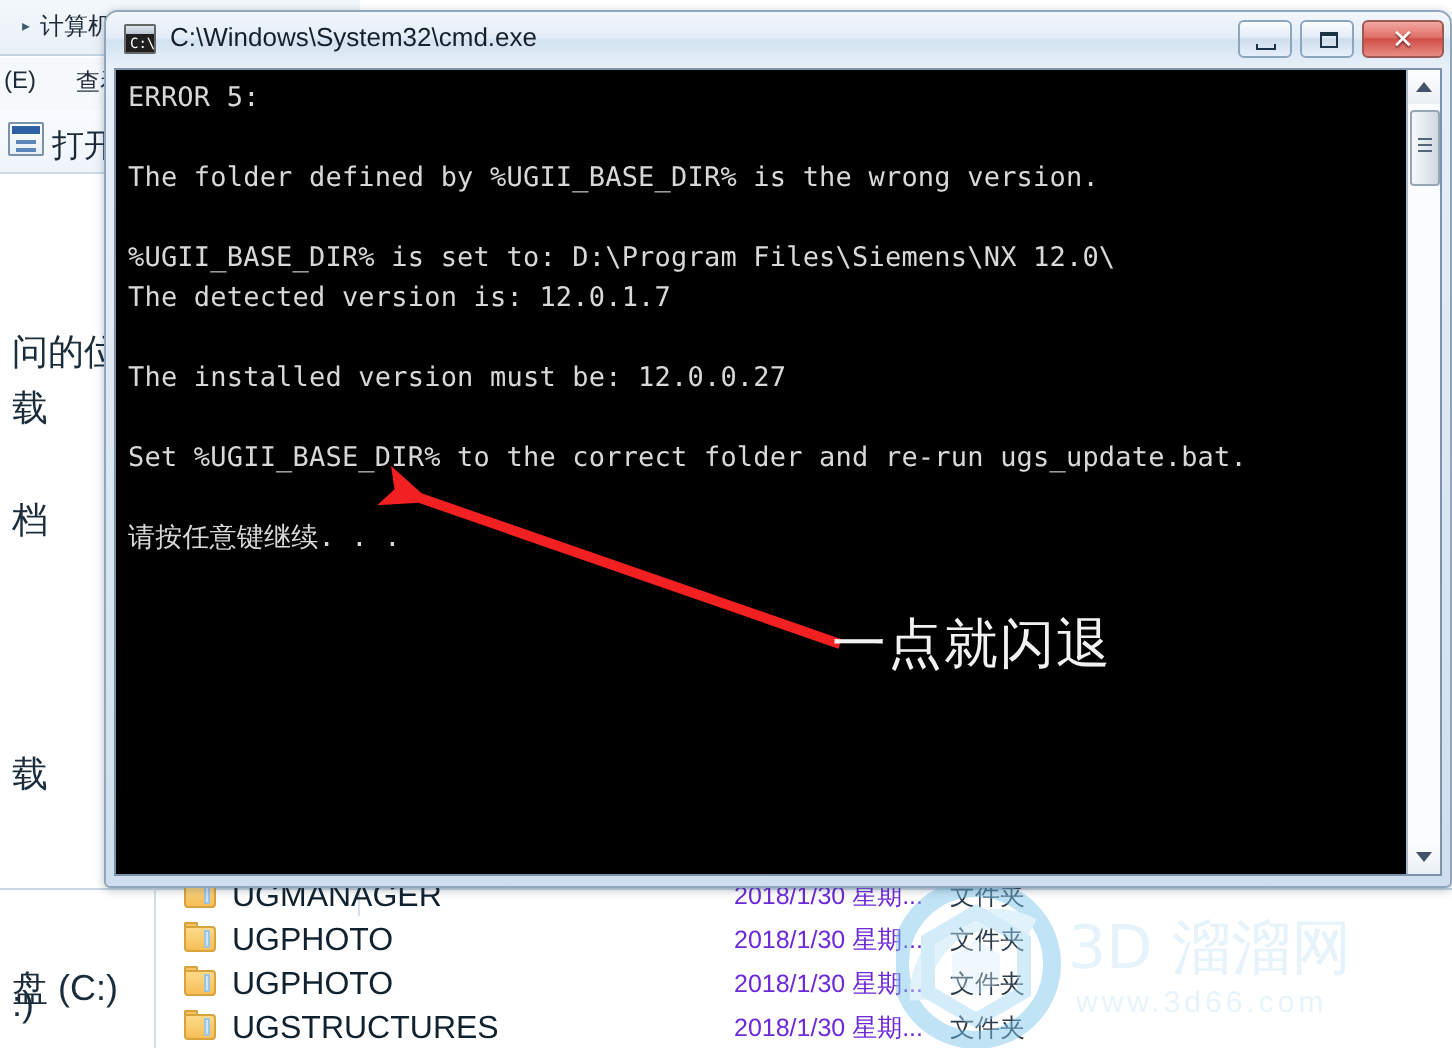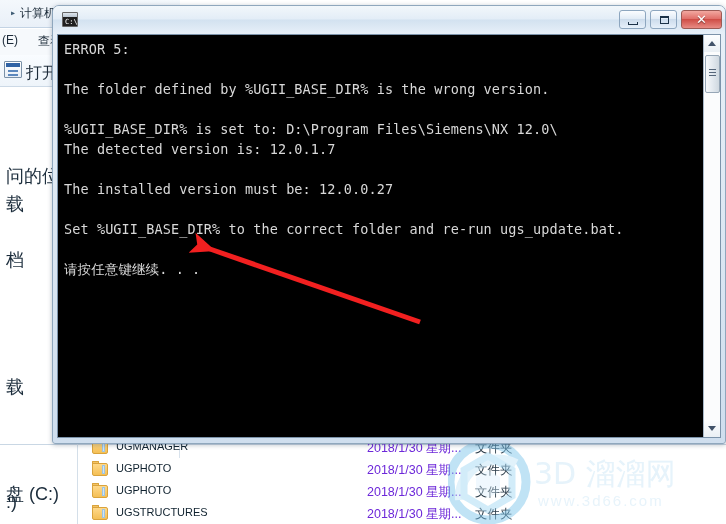--- a/index.html
+++ b/index.html
@@ -162,21 +162,21 @@
     position: absolute;
     left: 10px; top: 2px;
     width: 3px; height: 9px;
     background: #cfe4f5;
     border: 1px solid #9cc4e3;
     box-sizing: border-box;
   }
   .file-name {
     position: absolute;
     left: 36px; top: 3px;
-    font-size: 11px;
+    font-size: 16px;
     color: #10222f;
     white-space: nowrap;
   }
   .file-date {
     position: absolute;
     left: 287px; top: 3px;
     font-size: 12.5px;
     color: #6d28d9;
     white-space: nowrap;
   }
@@ -466,20 +466,21 @@
   </svg>
 </div>
 
 <div id="cmdwin">
 
   <div id="cmd-titlebar">
     <span id="cmd-icon">
       <span class="bar"></span>
         <span class="prompt">C:\</span>
     </span>
+    <span id="cmd-title-text">C:\Windows\System32\cmd.exe</span>
 
     <span class="win-btn" id="btn-min">
       <span class="min-glyph"></span>
     </span>
     <span class="win-btn" id="btn-max">
       <span class="max-glyph"></span>
     </span>
     <span class="win-btn" id="btn-close">
       <span class="close-glyph">✕</span>
     </span>
@@ -501,20 +502,21 @@
 
     <svg id="annot-svg">
       <defs>
         <marker id="arrowhead" markerWidth="5" markerHeight="5" refX="1.2" refY="2.5" orient="auto">
           <polygon points="0,2.5 5,0.4 3.9,2.5 5,4.6" fill="#f22020"></polygon>
         </marker>
       </defs>
       <line x1="362" y1="287" x2="152" y2="214" stroke="#f22020" stroke-width="5" marker-end="url(#arrowhead)"></line>
     </svg>
 
+    <div id="annot-text">一点就闪退</div>
 
     <div id="cmd-scroll">
       <div id="sb-track"></div>
       <div class="sb-arrow up">
           <span class="sb-tri"></span>
         </div>
       <div id="sb-thumb">
           <span class="grip"></span>
         </div>
       <div class="sb-arrow down">

